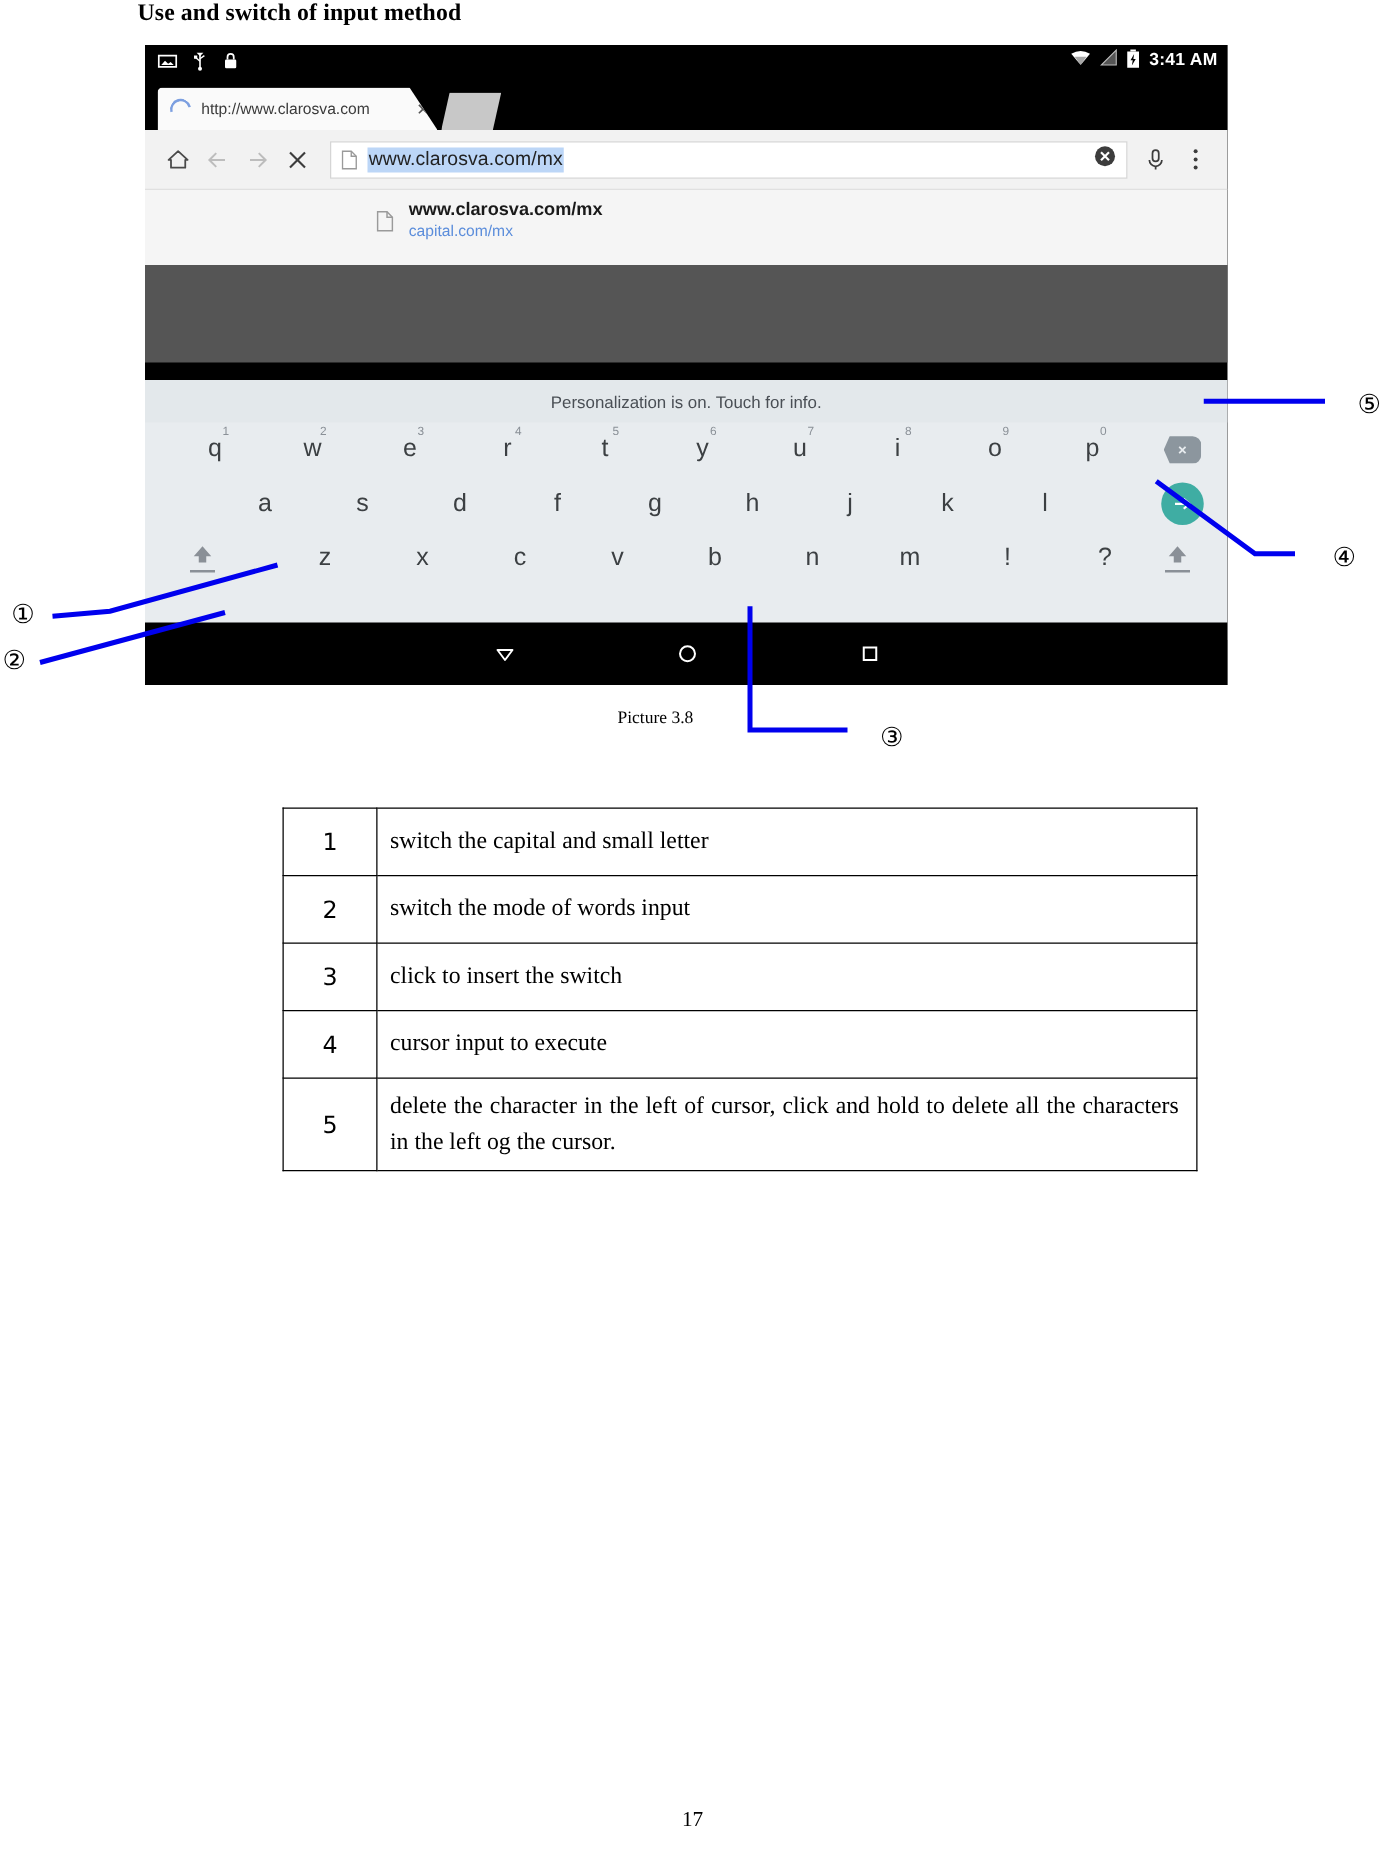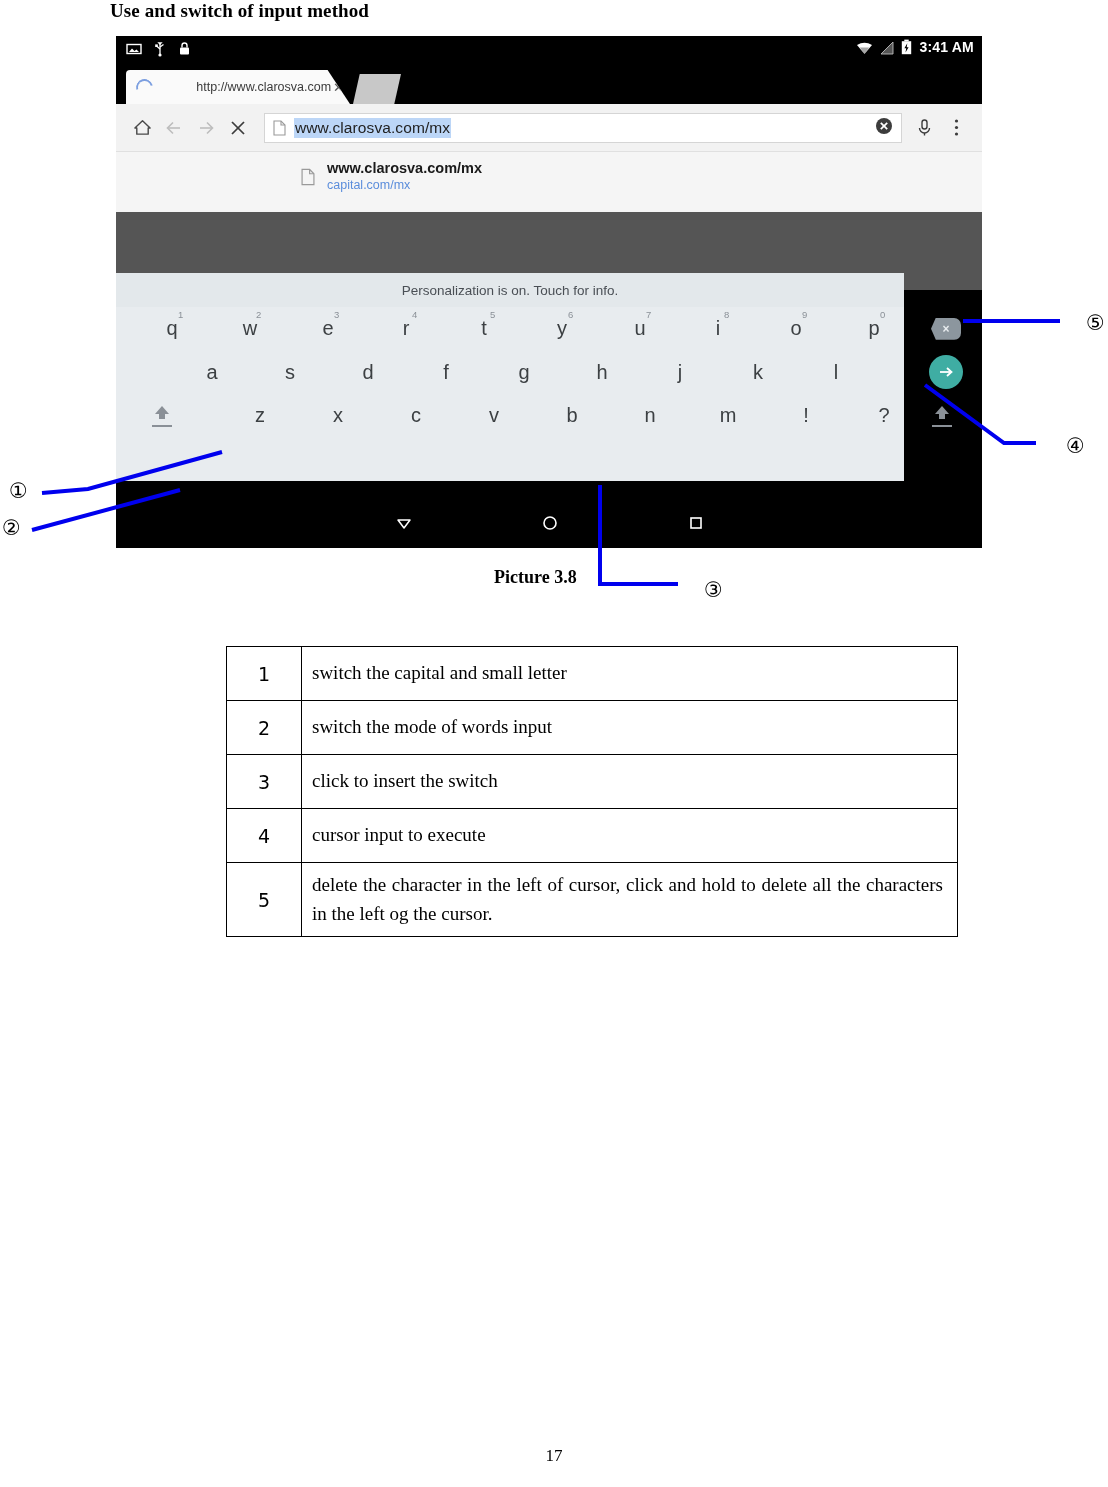--- a/index.html
+++ b/index.html
@@ -50,39 +50,38 @@
     position: absolute;
     left: 10px; top: 5px;
     display: flex;
     align-items: center;
     gap: 11px;
   }
   .status-right {
     position: absolute;
     right: 8px; top: 3px;
     display: flex;
-    align-items: flex-end;
+    align-items: flex-start;
     gap: 7px;
   }
   .status-time {
     color: #fff;
     font-size: 14px;
     font-weight: bold;
     font-family: "Liberation Sans", sans-serif;
     letter-spacing: 0.2px;
   }
   .sicon { display:block; }
 
   
   .tabstrip {
     position: absolute;
     left: 0; top: 30px;
     width: 866px; height: 38px;
     background: #000;
-    text-align: right;
   }
   .tab-active {
     position: absolute;
     left: 10px; top: 4px;
     width: 224px; height: 34px;
     background: #fafafa;
     border-radius: 4px 14px 0 0;
     transform: skewX(0deg);
     display: flex;
     align-items: center;
@@ -191,22 +190,22 @@
   .pagearea {
     position: absolute;
     left: 0; top: 176px;
     width: 866px; height: 78px;
     background: #555555;
   }
 
   
   .keyboard {
     position: absolute;
-    left: 0; top: 237px;
-    width: 788px; height: 208px;
+    left: 0; top: 268px;
+    width: 866px; height: 208px;
     background: #e8ecef;
   }
   .kb-notice {
     height: 34px;
     display: flex;
     align-items: center;
     justify-content: center;
     font-size: 13.5px;
     color: #4a4f55;
     background: #e3e8eb;
@@ -298,22 +297,22 @@
     width: 1108px; height: 700px;
     pointer-events: none;
   }
 
   
   .caption {
     position: absolute;
     left: 494px;
     top: 567px;
     font-family: "Liberation Serif", serif;
-    font-weight: bold;
-    font-size: 18px;
+    font-weight: normal;
+    font-size: 14px;
   }
 
   
   .legend-table {
     position: absolute;
     left: 226px;
     top: 646px;
     width: 732px;
     border-collapse: collapse;
     font-family: "Liberation Serif", serif;

